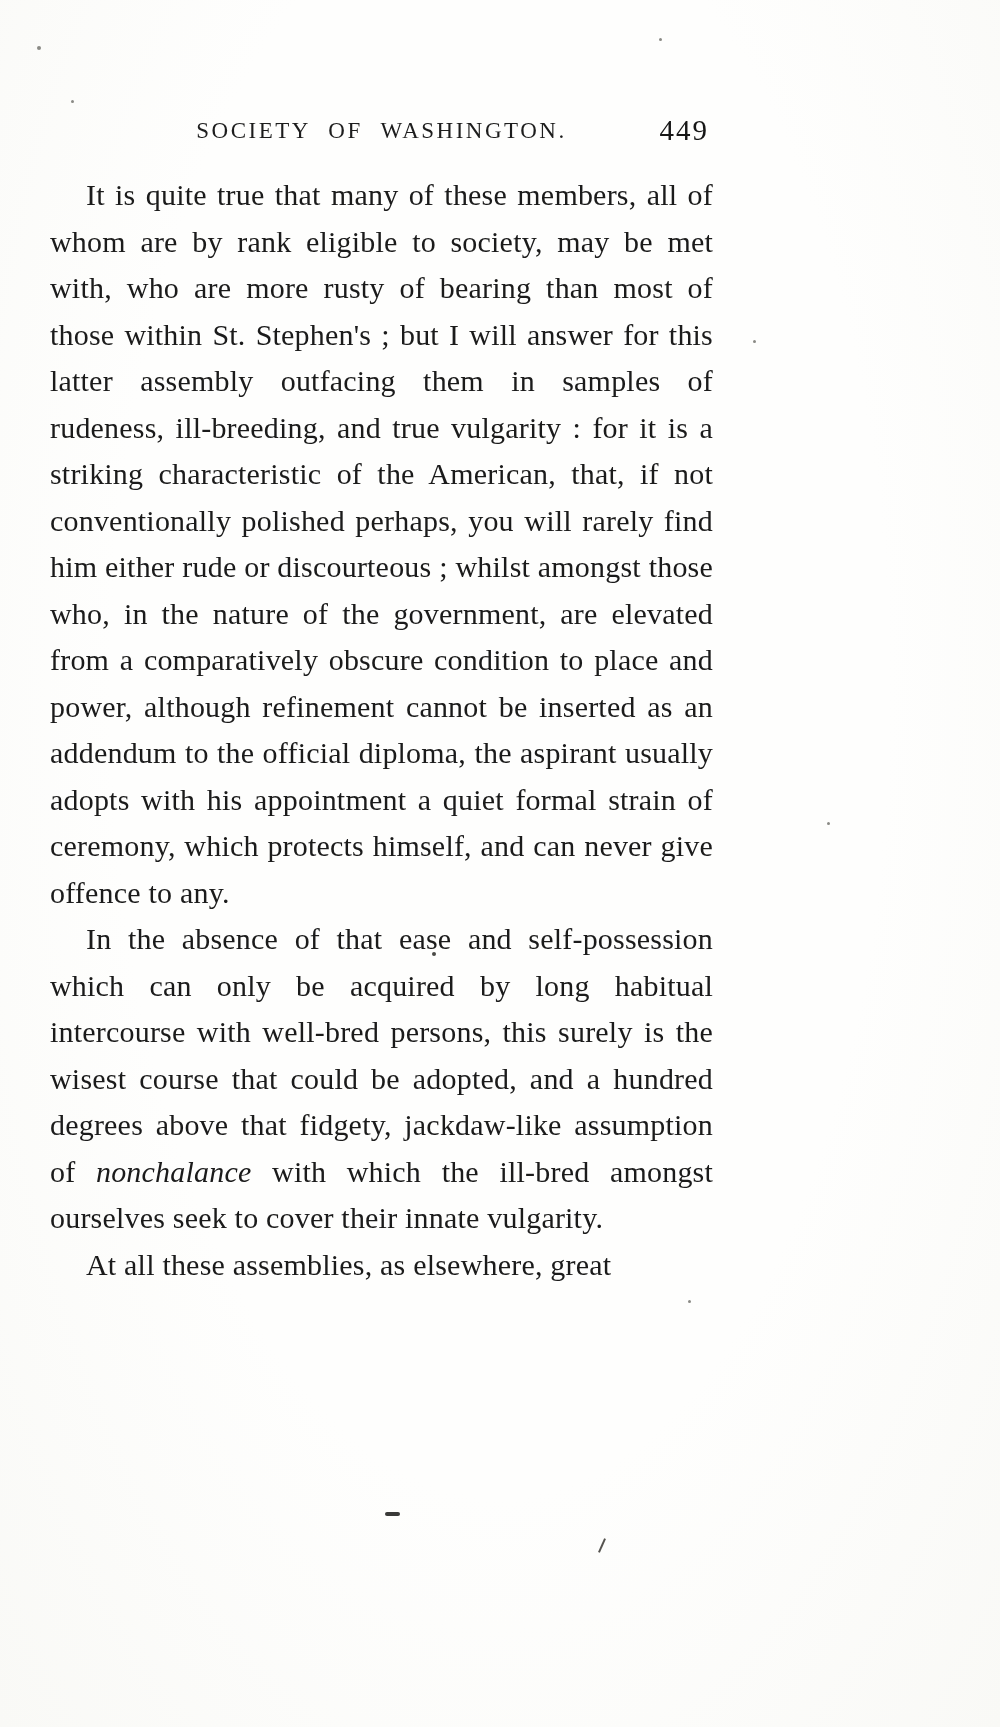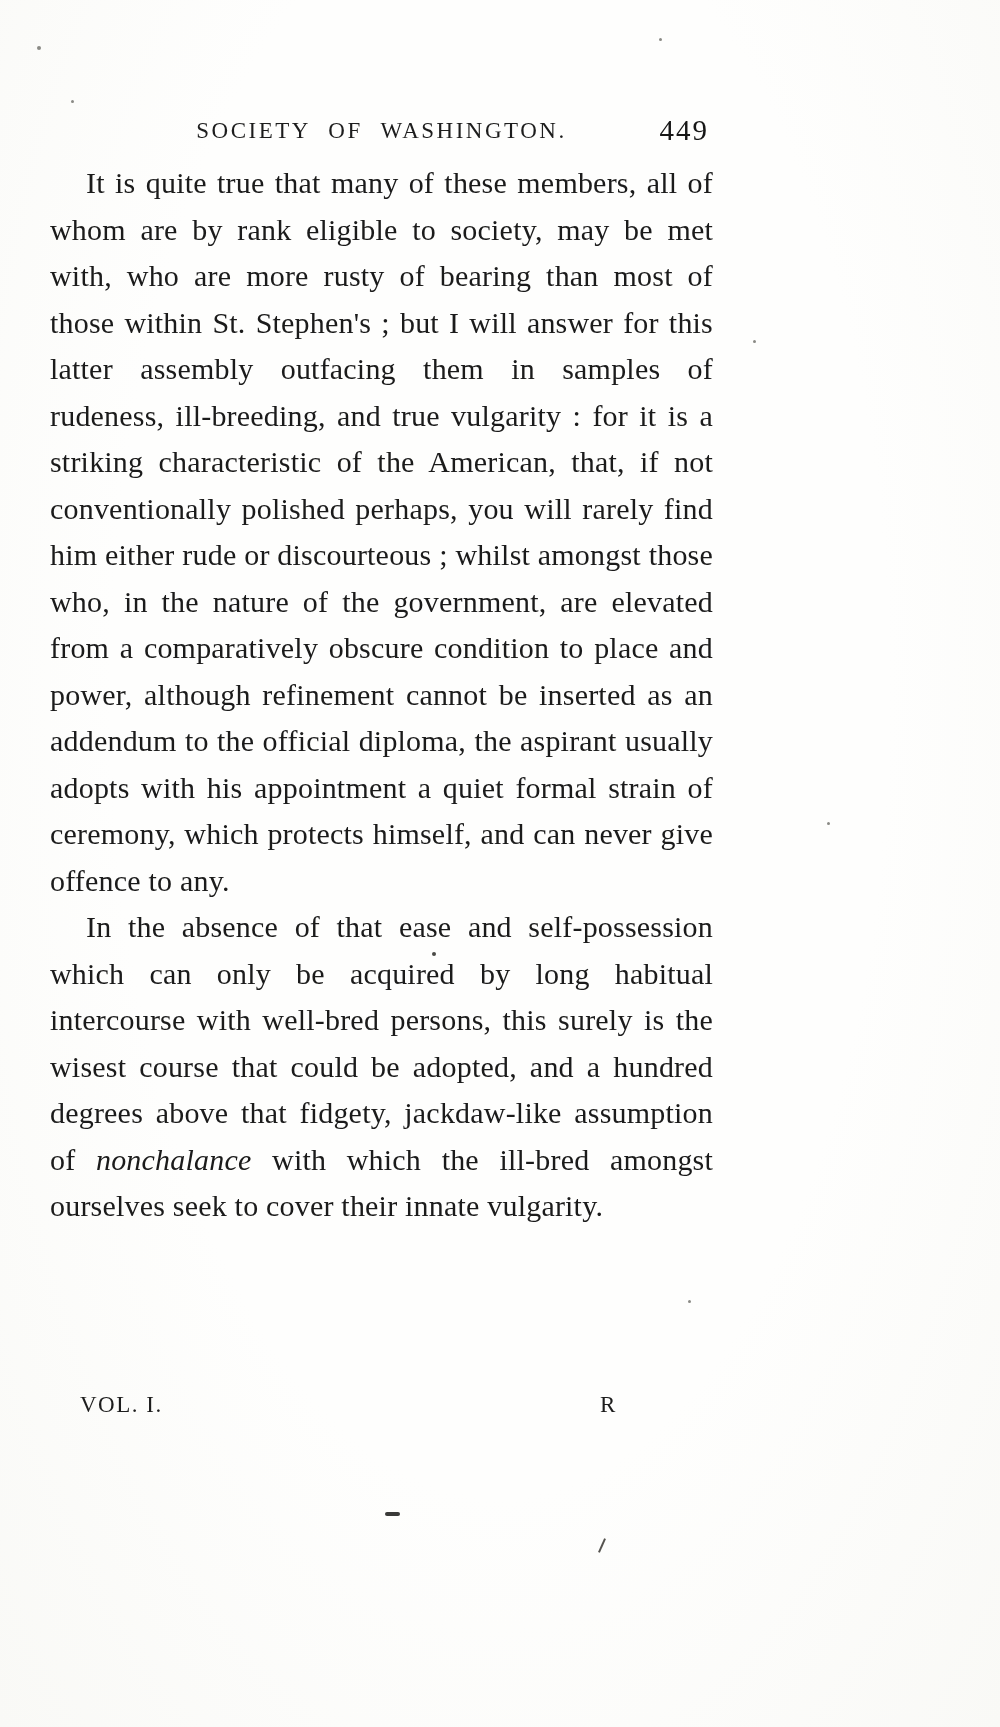--- a/index.html
+++ b/index.html
@@ -43,21 +43,21 @@
     top: 0;
     font-size: 29px;
     letter-spacing: 2px;
     color: #161616;
   }
 
   
   .text-block {
     position: absolute;
     left: 50px;
-    top: 160px;
+    top: 172px;
     width: 663px;
     font-size: 30px;
     line-height: 46.5px;
     text-align: justify;
     letter-spacing: 0.2px;
     color: #1b1b1b;
   }
   .para {
     margin: 0;
     text-indent: 36px;
@@ -119,26 +119,23 @@
 <div class="page">
 
   <header class="page-header">
     <span class="running-title">SOCIETY OF WASHINGTON.</span>
     <span class="page-number">449</span>
   </header>
 
   <main class="text-block">
     <p class="para">It is quite true that many of these members, all of whom are by rank eligible to society, may be met with, who are more rusty of bearing than most of those within St. Stephen's ; but I will answer for this latter assembly outfacing them in samples of rudeness, ill-breeding, and true vulgarity : for it is a striking characteristic of the American, that, if not conventionally polished perhaps, you will rarely find him either rude or discourteous ; whilst amongst those who, in the nature of the government, are elevated from a comparatively obscure condition to place and power, although refinement cannot be inserted as an addendum to the official diploma, the aspirant usually adopts with his appointment a quiet formal strain of ceremony, which protects himself, and can never give offence to any.</p>
     <p class="para"><span>In the absence of that ease and self-possession which can only be acquired by long habitual intercourse with well-bred persons, this surely is the wisest course that could be adopted, and a hundred degrees above that fidgety, jackdaw-like assumption of </span><em>nonchalance</em><span> with which the ill-bred amongst ourselves seek to cover their innate vulgarity.</span></p>
+    <p class="para">At all these assemblies, as elsewhere, great</p>
   </main>
 
-  <footer class="page-footer">
-    <span class="footer-volume">VOL. I.</span>
-    <span class="footer-signature">R</span>
-  </footer>
 
   <div class="speck" style="left:37px; top:46px; width:4px; height:4px;"></div>
   <div class="speck" style="left:659px; top:38px; width:3px; height:3px;"></div>
   <div class="speck" style="left:71px; top:100px; width:3px; height:3px;"></div>
   <div class="speck" style="left:753px; top:340px; width:3px; height:3px;"></div>
   <div class="speck" style="left:827px; top:822px; width:3px; height:3px;"></div>
   <div class="speck" style="left:432px; top:952px; width:4px; height:4px; background:#4a4a46;"></div>
   <div class="speck" style="left:688px; top:1300px; width:3px; height:3px;"></div>
   <div class="mark-dash"></div>
   <div class="mark-stray"></div>

